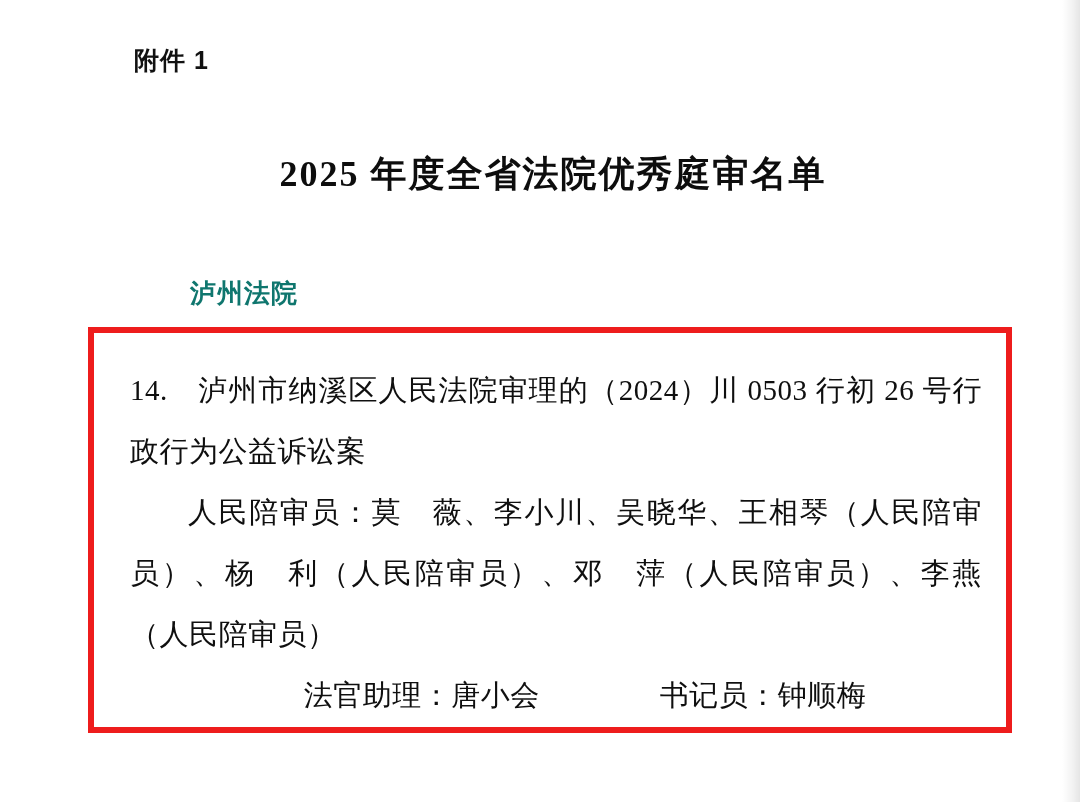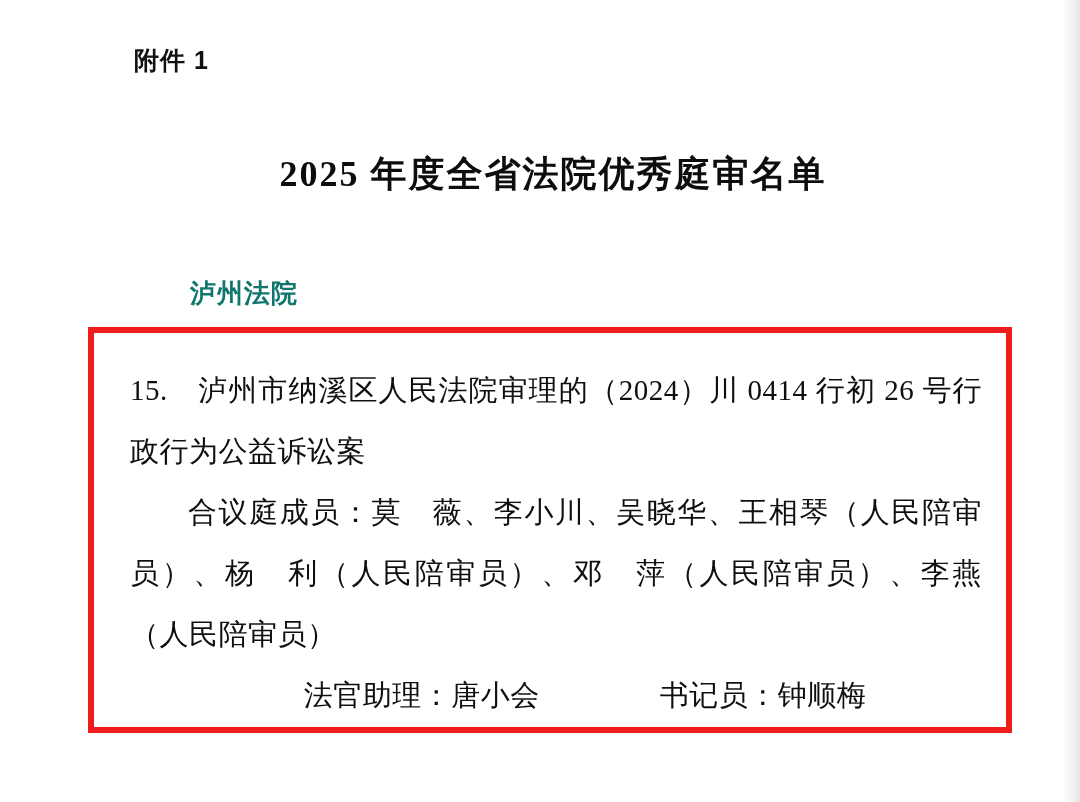--- a/index.html
+++ b/index.html
@@ -111,19 +111,19 @@
 
   <div class="attachment-label">附件 1</div>
 
   <div class="doc-title">2025 年度全省法院优秀庭审名单</div>
 
   <div class="court-name">泸州法院</div>
 
   <div class="highlight-box"></div>
 
   <div class="entry">
-    <div class="entry-case">15.　泸州市纳溪区人民法院审理的（2024）川 0414 行初 26 号行政行为公益诉讼案</div>
-    <div class="entry-members"><span>合议庭成员：</span><span>莫　薇、李小川、吴晓华、王相琴（人民陪审员）、杨　利（人民陪审员）、邓　萍（人民陪审员）、李燕（人民陪审员）</span></div>
+    <div class="entry-case">14.　泸州市纳溪区人民法院审理的（2024）川 0503 行初 26 号行政行为公益诉讼案</div>
+    <div class="entry-members"><span>人民陪审员：</span><span>莫　薇、李小川、吴晓华、王相琴（人民陪审员）、杨　利（人民陪审员）、邓　萍（人民陪审员）、李燕（人民陪审员）</span></div>
     <div class="entry-staff"><span>法官助理：</span><span>唐小会</span><span class="nowrap-gap"></span><span>书记员：</span><span>钟顺梅</span></div>
   </div>
 
   <div class="page-edge"></div>
 </div>
 
 </body></html>

